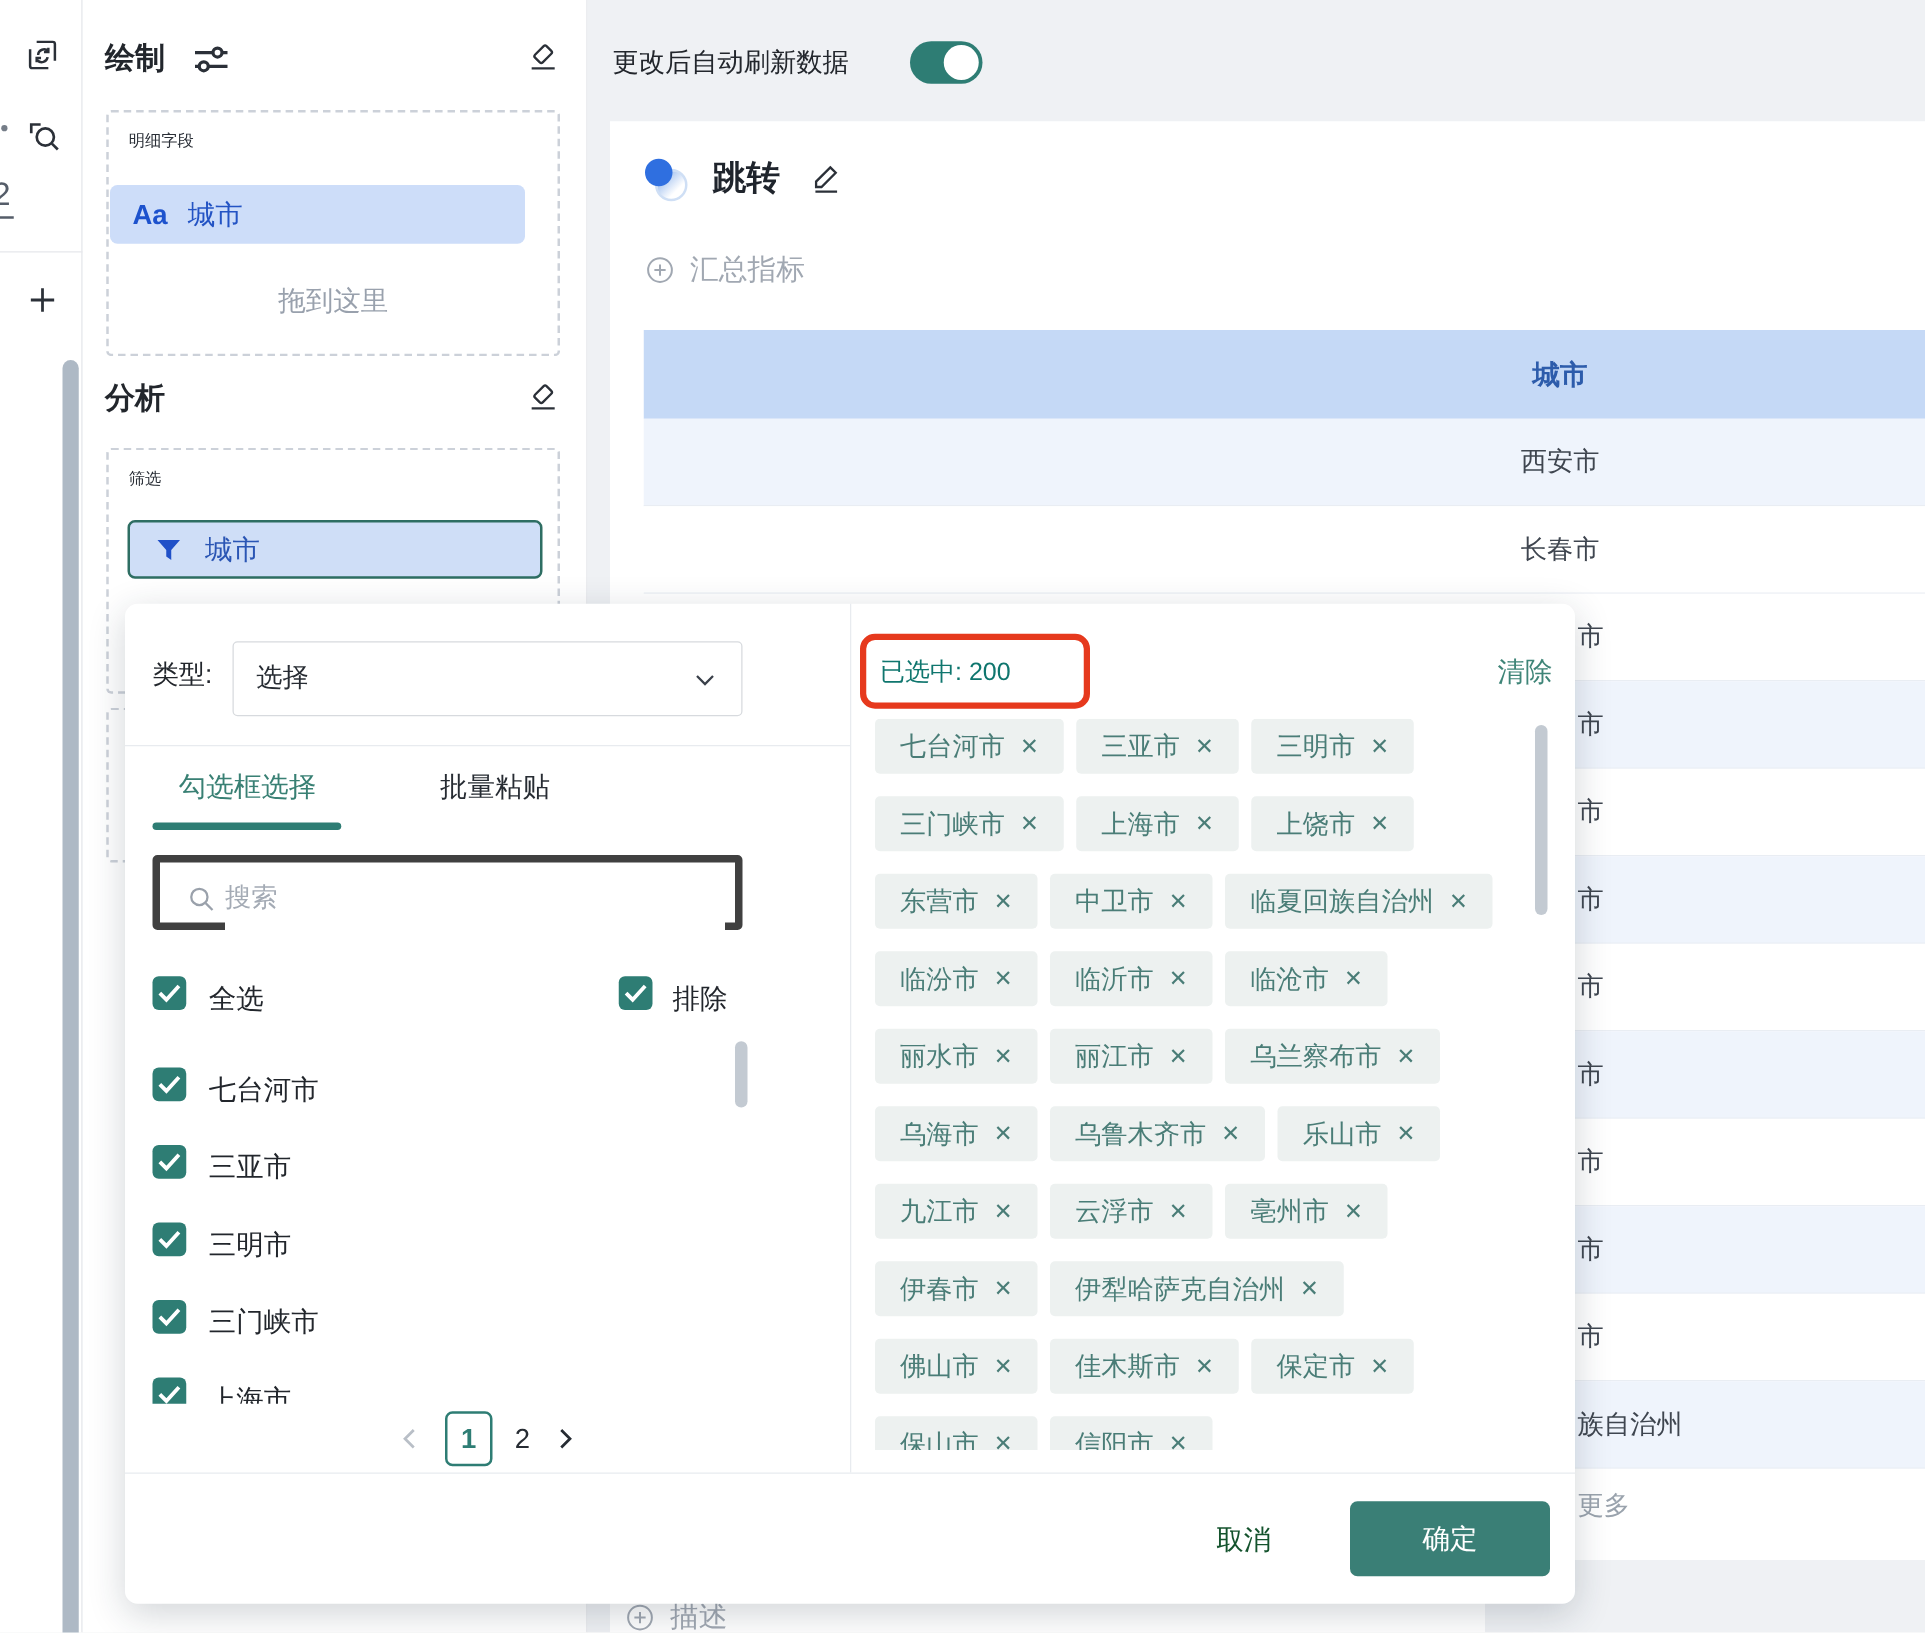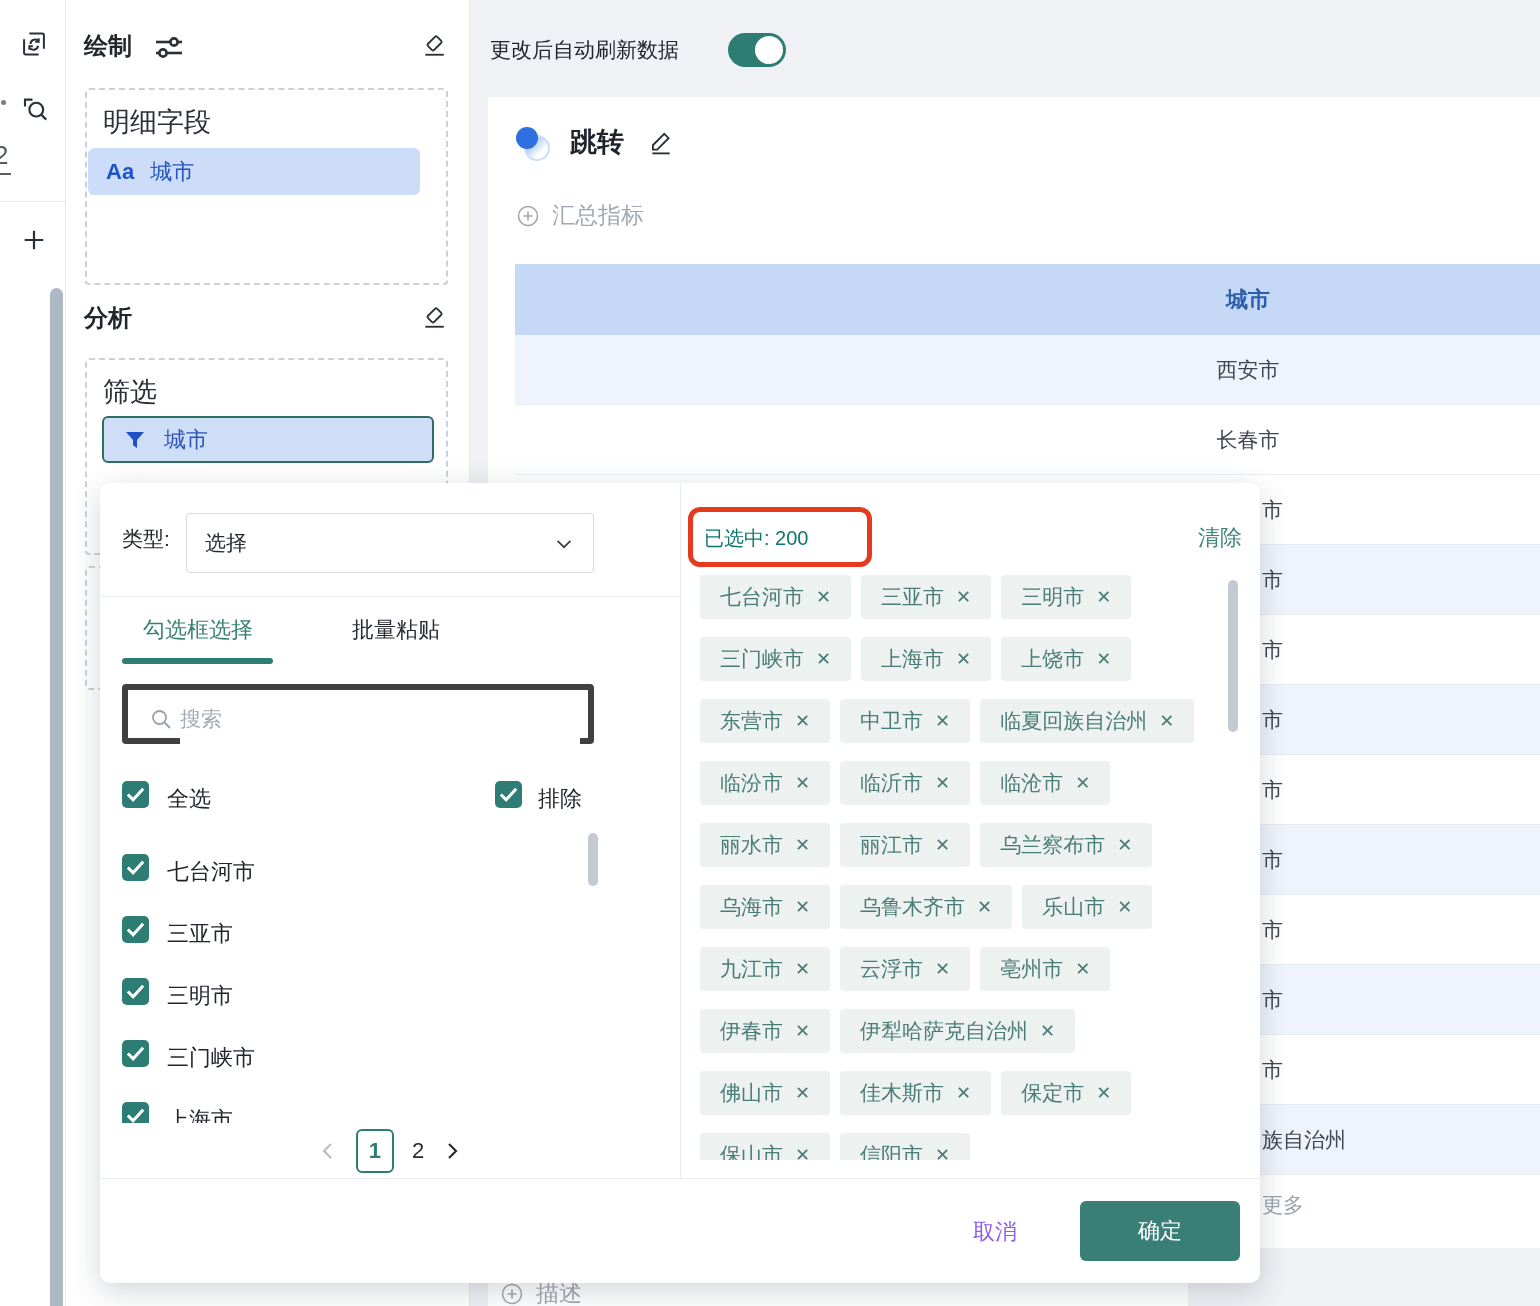--- a/index.html
+++ b/index.html
@@ -12,21 +12,21 @@
   .rail-divider { position:absolute; left:0; top:201px; width:66px; height:1px; background:#e6e8ec; }
   .rail-dot { position:absolute; left:1px; top:100px; width:5px; height:5px; border-radius:50%; background:#757d88; }
   .rail-badge { position:absolute; left:-9px; top:140px; font-size:26px; color:#555d69; border-bottom:2px solid #555d69; padding:0 3px 2px 3px; }
   .rail-scrollbar { position:absolute; left:50px; top:288px; width:13px; height:1030px; background:#aeb9c5; border-radius:7px; }
 
   
   #sidebar { position:absolute; left:66px; top:0; width:404px; height:1306px; background:#fff; border-right:1px solid #e6e8ec; z-index:2; }
   .sec-head { position:absolute; font-size:24px; font-weight:bold; color:#22262c; }
   .eraser-btn { position:absolute; left:355px; cursor:pointer; }
   .dashed-box { position:absolute; left:19px; width:363px; border:2px dashed #ccd1d9; border-radius:4px; background:#fff; }
-  .box-label { position:absolute; left:16px; top:14px; font-size:27px; color:#2a2f37; }
+  .box-label { position:absolute; left:16px; top:14px; font-size:13px; color:#2a2f37; }
   .field-chip { position:absolute; left:1px; top:58px; width:332px; height:47px; background:#cdddf9; border-radius:6px; display:flex; align-items:center; cursor:pointer; }
   .field-chip .aa { font-weight:bold; font-size:22px; color:#1d52cd; margin-left:18px; }
   .field-chip .lbl { font-size:22px; color:#2353c4; margin-left:16px; }
   .drop-hint { position:absolute; left:0; right:0; top:136px; text-align:center; font-size:22px; color:#99a1ad; }
   .filter-chip { position:absolute; left:15px; top:56px; width:332px; height:47px; background:#cfdef7; border:2px solid #2e6e63; border-radius:6px; display:flex; align-items:center; cursor:pointer; }
   .filter-chip .lbl { font-size:22px; color:#2a55b4; margin-left:18px; }
 
   
   #main { position:absolute; left:470px; top:0; width:1070px; height:1306px; }
   .auto-refresh { position:absolute; left:20px; top:36px; font-size:21px; color:#22262c; }
@@ -84,21 +84,21 @@
   .vdiv { position:absolute; left:580px; top:0; width:1px; height:695px; background:#e8ebef; }
   .dlg-right { position:absolute; left:580px; top:0; width:580px; height:695px; }
   .count-label { position:absolute; left:24px; top:30px; height:50px; line-height:50px; font-size:20px; color:#0f766e; }
   .red-annotation { position:absolute; left:8px; top:24px; width:184px; height:60px; border:5px solid #e6391d; border-radius:12px; pointer-events:none; z-index:5; }
   .clear-link { position:absolute; right:18px; top:30px; height:50px; line-height:50px; font-size:22px; color:#3f8578; cursor:pointer; }
   .chips { position:absolute; left:20px; top:92px; width:520px; height:585px; overflow:hidden; display:flex; flex-wrap:wrap; align-content:flex-start; }
   .chip { height:44px; background:#edf1f0; border-radius:4px; display:inline-flex; align-items:center; padding:0 20px; margin:0 10px 18px 0; font-size:21px; color:#4a7d77; cursor:pointer; white-space:nowrap; }
   .chip-x { margin-left:12px; font-size:18px; color:#4a7d77; cursor:pointer; }
   .right-scrollbar { position:absolute; left:548px; top:97px; width:10px; height:152px; background:#c3cad2; border-radius:5px; }
   .dlg-footer { position:absolute; left:0; top:695px; width:1160px; height:105px; border-top:1px solid #e8ebef; }
-  .btn-cancel { position:absolute; left:845px; top:24px; width:100px; height:57px; line-height:57px; text-align:center; font-size:22px; color:#8b5cf6; cursor:pointer; background:#fff; border:none; font-family:inherit; }
+  .btn-cancel { position:absolute; left:845px; top:24px; width:100px; height:57px; line-height:57px; text-align:center; font-size:22px; color:#14532d; cursor:pointer; background:#fff; border:none; font-family:inherit; }
   .btn-confirm { position:absolute; left:980px; top:22px; width:160px; height:60px; background:#3a7f76; border:none; border-radius:6px; color:#fff; font-size:22px; cursor:pointer; font-family:inherit; }
 </style>
 </head>
 <body>
 
 <div id="left-rail">
   <span class="rail-icon" style="left:20px;top:30px">
     <svg width="28" height="28" viewBox="0 0 24 24" fill="none" stroke="#2b3038" stroke-width="1.7">
       <path d="M8 3h11a1.5 1.5 0 0 1 1.5 1.5V16"></path>
       <path d="M16 21H5a1.5 1.5 0 0 1-1.5-1.5V8"></path>
@@ -142,20 +142,21 @@
       <line x1="4" y1="21" x2="21" y2="21"></line>
     </svg>
   </span>
 
   <div class="dashed-box" style="top:88px;height:197px">
     <div class="box-label">明细字段</div>
     <div class="field-chip">
       <span class="aa">Aa</span>
       <span class="lbl">城市</span>
     </div>
+    <div class="drop-hint">拖到这里</div>
   </div>
 
   <div class="sec-head" style="left:18px;top:302px">分析</div>
   <span class="eraser-btn" style="top:304px">
     <svg width="26" height="26" viewBox="0 0 24 24" fill="none" stroke="#2b3038" stroke-width="1.7">
       <rect x="8.5" y="4.5" width="8" height="12" rx="1.5" transform="rotate(45 12.5 10.5)"></rect>
       <line x1="4" y1="21" x2="21" y2="21"></line>
     </svg>
   </span>
 

